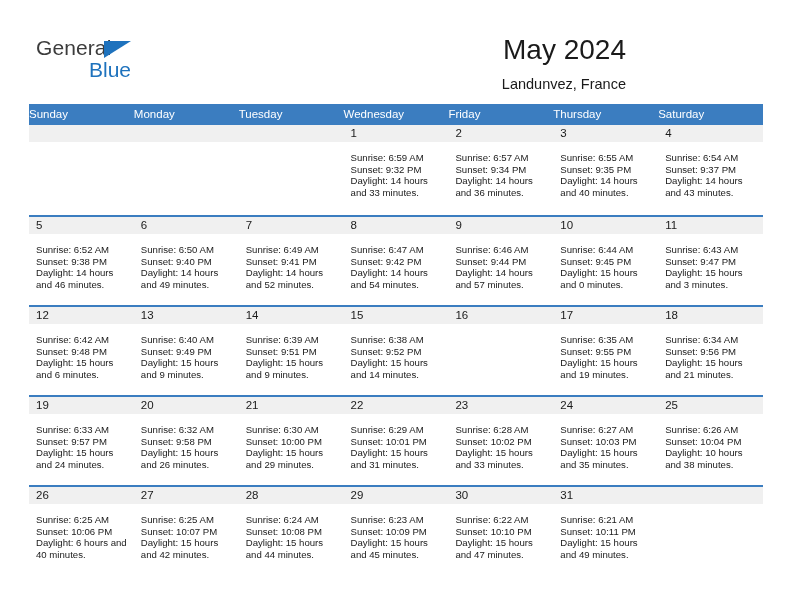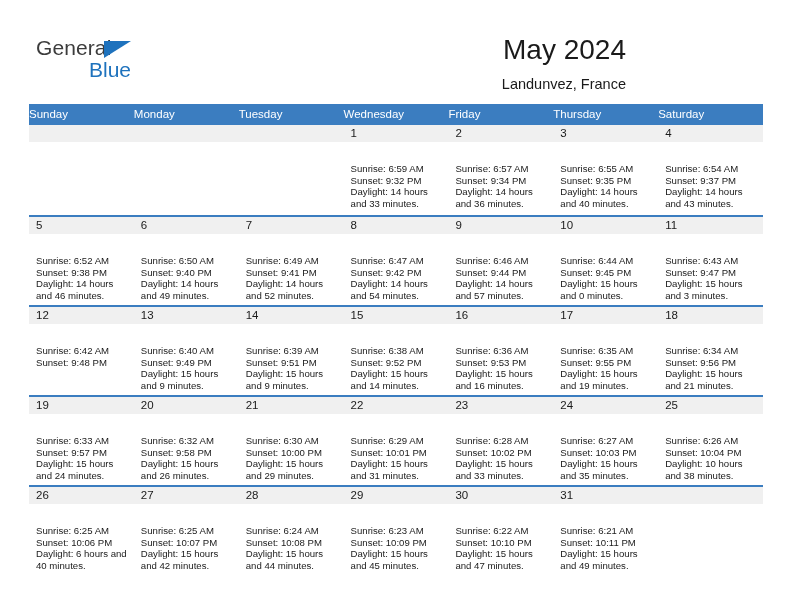--- a/index.html
+++ b/index.html
@@ -118,21 +118,21 @@
     height: 17px;
     background: #f0f0f0;
     padding-left: 7px;
     box-sizing: border-box;
     font-size: 11.5px;
     line-height: 17px;
     color: #1a1a1a;
   }
   .day.empty .day-num-band { color: transparent; }
   .day-info {
-    padding: 21px 4px 0 7px;
+    padding: 10px 4px 0 7px;
     font-size: 9.6px;
     line-height: 11.6px;
     color: #1a1a1a;
   }
   .day-info div { white-space: nowrap; }
   .day-info .wrap { white-space: normal; }
 </style>
 </head>
 <body>
 
@@ -261,20 +261,21 @@
         </div>
       </div>
     </div>
 
     <div class="week">
       <div class="day">
         <div class="day-num-band">12</div>
         <div class="day-info">
           <div>Sunrise: 6:42 AM</div>
           <div>Sunset: 9:48 PM</div>
+          <div class="wrap">Daylight: 15 hours and 6 minutes.</div>
         </div>
       </div>
       <div class="day">
         <div class="day-num-band">13</div>
         <div class="day-info">
           <div>Sunrise: 6:40 AM</div>
           <div>Sunset: 9:49 PM</div>
           <div class="wrap">Daylight: 15 hours and 9 minutes.</div>
         </div>
       </div>
@@ -289,25 +290,20 @@
       <div class="day">
         <div class="day-num-band">15</div>
         <div class="day-info">
           <div>Sunrise: 6:38 AM</div>
           <div>Sunset: 9:52 PM</div>
           <div class="wrap">Daylight: 15 hours and 14 minutes.</div>
         </div>
       </div>
       <div class="day">
         <div class="day-num-band">16</div>
-        <div class="day-info">
-          <div>Sunrise: 6:36 AM</div>
-          <div>Sunset: 9:53 PM</div>
-          <div class="wrap">Daylight: 15 hours and 16 minutes.</div>
-        </div>
       </div>
       <div class="day">
         <div class="day-num-band">17</div>
         <div class="day-info">
           <div>Sunrise: 6:35 AM</div>
           <div>Sunset: 9:55 PM</div>
           <div class="wrap">Daylight: 15 hours and 19 minutes.</div>
         </div>
       </div>
       <div class="day">

